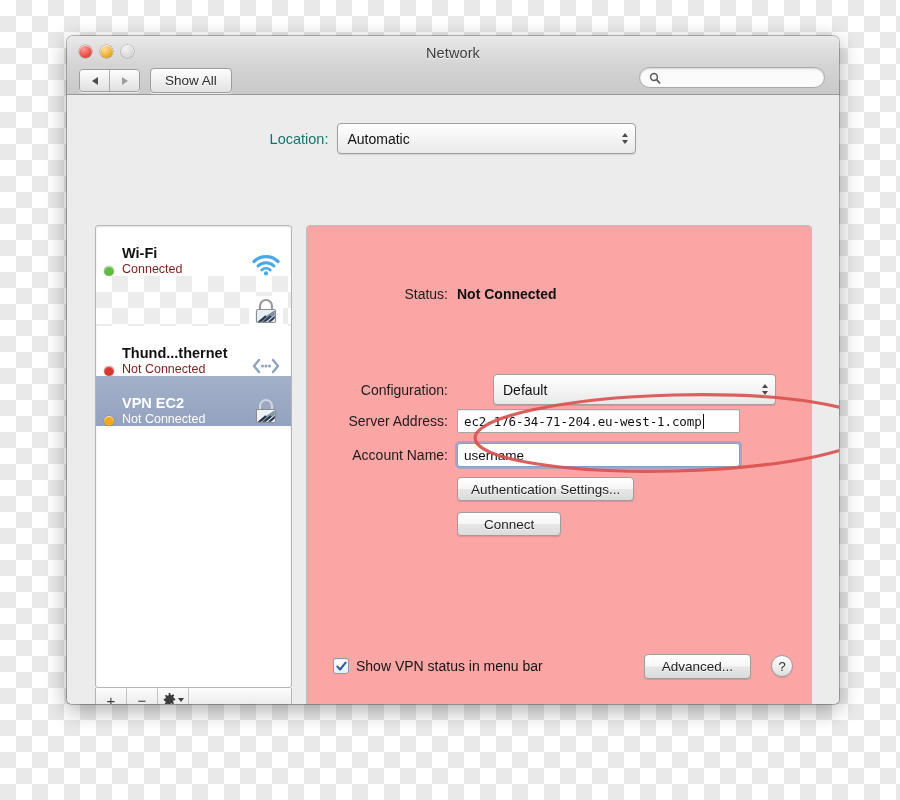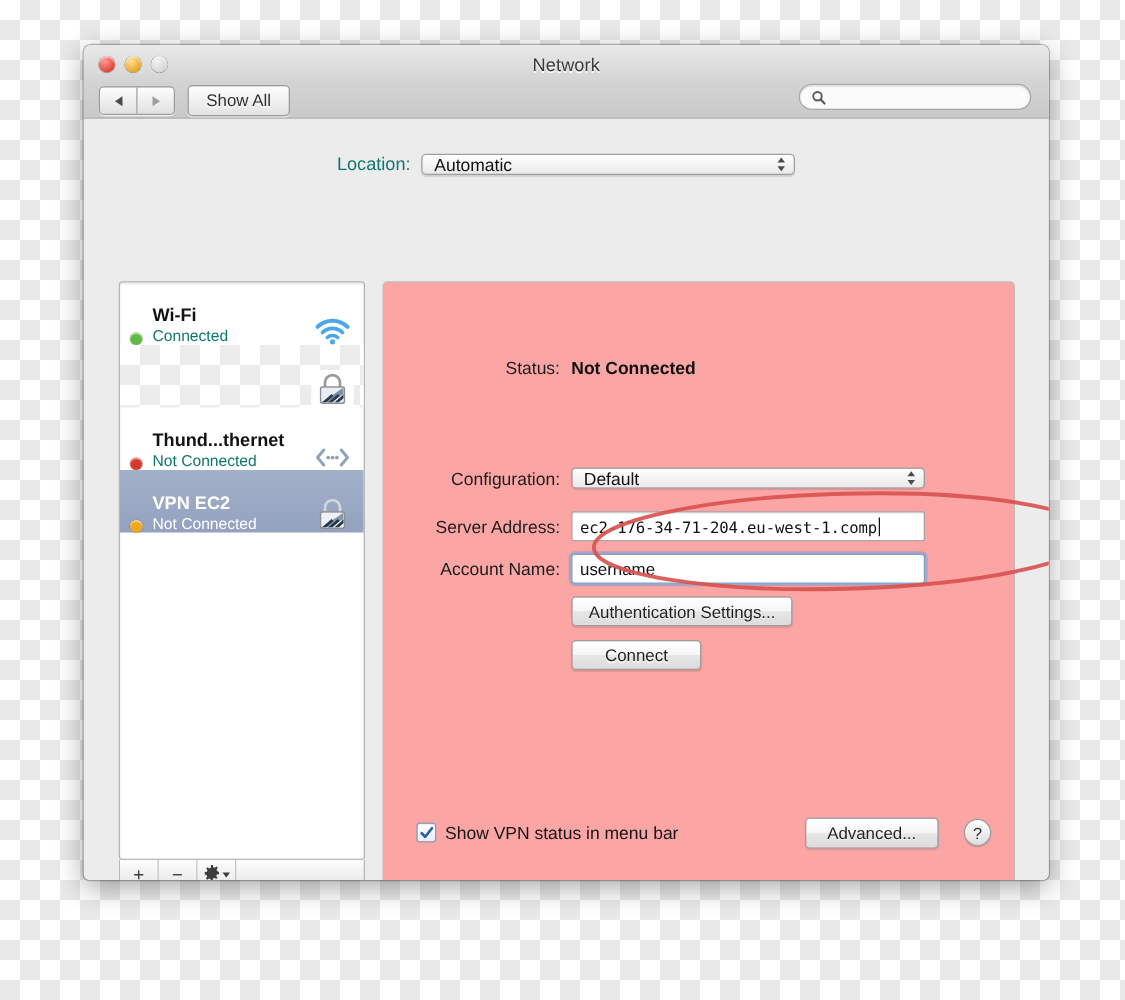--- a/index.html
+++ b/index.html
@@ -154,21 +154,21 @@
     justify-content: center;
     align-items: center;
     gap: 9px;
   }
   .location-label {
     font-size: 14.5px;
     color: #0f766e;
   }
   .popup {
     position: relative;
-    height: 17px;
+    height: 31px;
     border: 1px solid #9f9f9f;
     border-radius: 4px;
     background: linear-gradient(to bottom, #ffffff, #e9e9e9);
     box-shadow: 0 1px 1px rgba(0,0,0,0.12), inset 0 1px 0 #fff;
     display: flex;
     align-items: center;
     box-sizing: border-box;
   }
   .popup .pv {
     font-size: 14px;
@@ -229,21 +229,21 @@
   }
   .svc-name {
     font-size: 14.5px;
     font-weight: bold;
     color: #121212;
     line-height: 1.12;
     white-space: nowrap;
   }
   .svc-status {
     font-size: 12.5px;
-    color: #0f766e;
+    color: #7f1d1d;
     line-height: 1.15;
     white-space: nowrap;
   }
   .svc.selected .svc-name,
   .svc.selected .svc-status { color: #ffffff; }
   .svc-icon {
     flex: 0 0 auto;
     width: 34px;
     display: flex;
     align-items: center;
@@ -313,21 +313,21 @@
     padding-right: 9px;
     box-sizing: border-box;
     white-space: nowrap;
   }
   .status-value {
     font-size: 14px;
     font-weight: bold;
     color: #101010;
   }
 
-  .popup.config { width: 283px; }
+  .popup.config { width: 283px; margin-left: 36px; }
 
   .textfield {
     width: 283px;
     height: 24px;
     box-sizing: border-box;
     background: #fff;
     border: 1px solid #a5a5a5;
     border-radius: 2px;
     display: flex;
     align-items: center;

